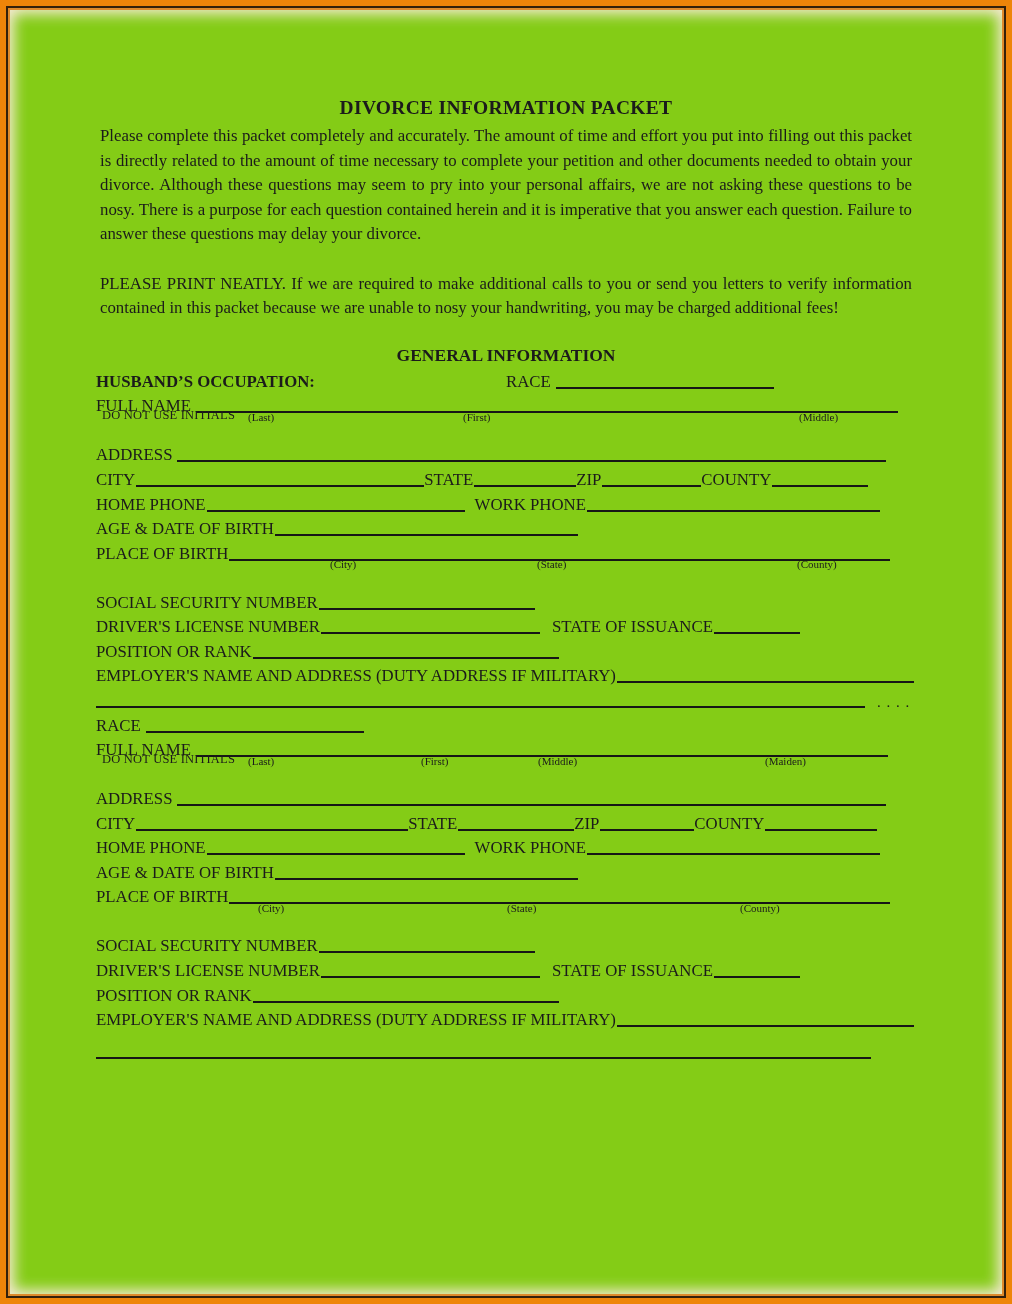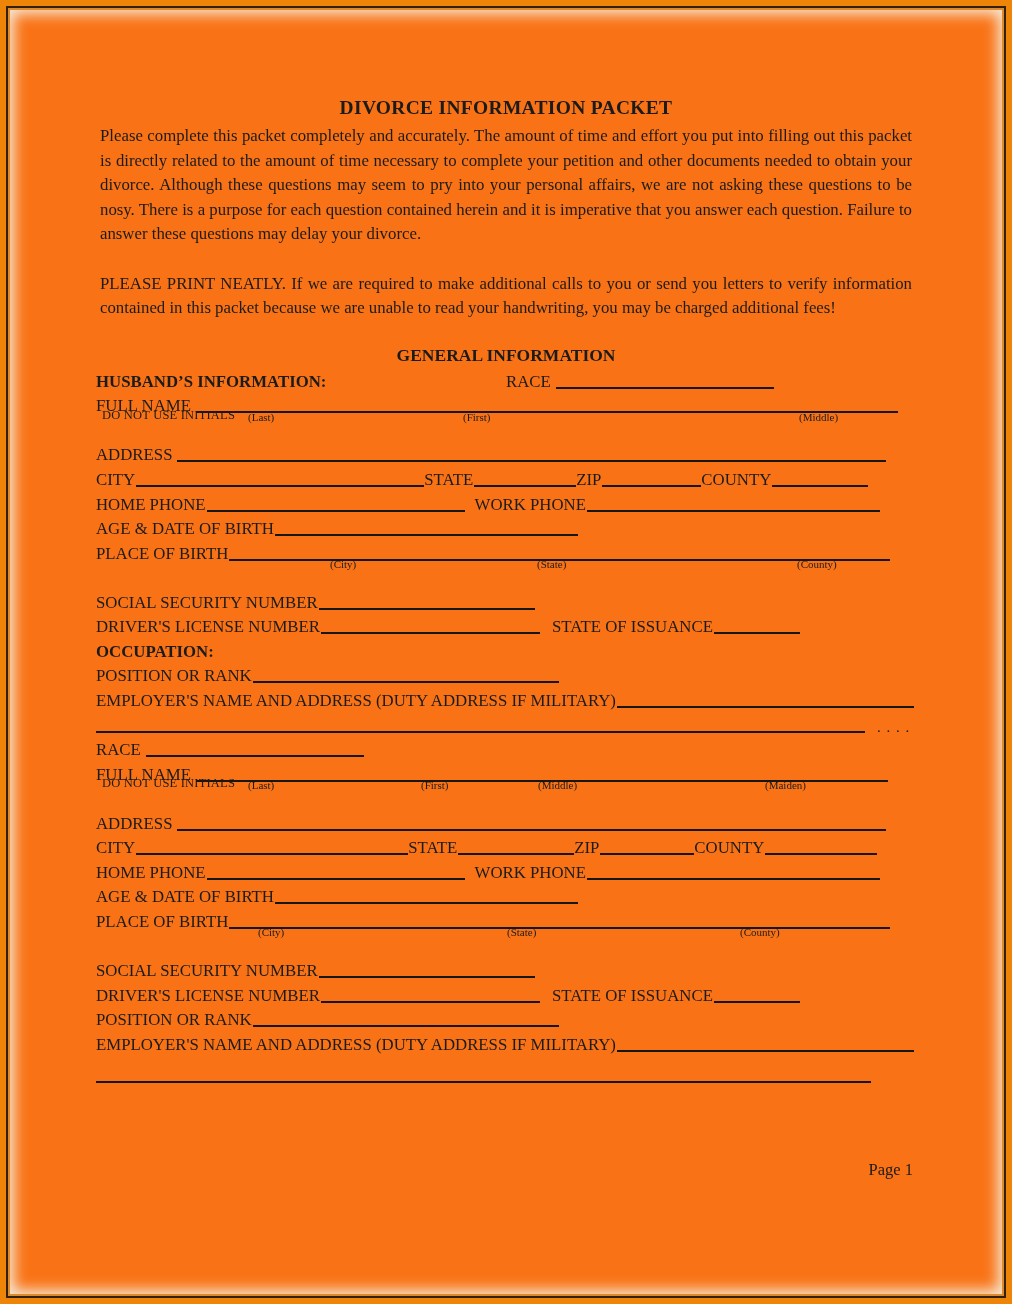--- a/index.html
+++ b/index.html
@@ -3,21 +3,21 @@
 <meta charset="utf-8">
 <style>
   html,body{margin:0;padding:0;background:#ffffff;}
   .frame-outer{
     width:1012px;height:1304px;box-sizing:border-box;
     border:6px solid var(--accent,#ee8509);
   }
   .frame-mid{height:100%;box-sizing:border-box;border:2px solid var(--frame-dark,#33200a);}
   .frame-inner{
     height:100%;box-sizing:border-box;border:2px solid var(--accent-light,#dd8a2b);
-    background:#f97316;
+    background:#84cc16;
     box-shadow:inset 0 0 14px 4px #f7ead6;
     padding:85px 86px 0 86px;
     font-family:"Liberation Serif","DejaVu Serif",serif;
     color:#1b1b1b;
   }
   .content{width:820px;}
   .doc-title{
     text-align:center;font-weight:bold;font-size:19.5px;line-height:25px;
     letter-spacing:0.3px;
   }
@@ -51,28 +51,28 @@
 
 <div class="frame-outer">
  <div class="frame-mid">
   <div class="frame-inner">
    <div class="content">
 
     <div class="doc-title">DIVORCE INFORMATION PACKET</div>
 
     <p class="para">Please complete this packet completely and accurately.  The amount of time and effort you put into filling out this packet is directly related to the amount of time necessary to complete your petition and other documents needed to obtain your divorce.  Although these questions may seem to pry into your personal affairs, we are not asking these questions to be nosy.  There is a purpose for each question contained herein and it is imperative that you answer each question.  Failure to answer these questions may delay your divorce.</p>
 
-    <p class="para gap">PLEASE PRINT NEATLY.  If we are required to make additional calls to you or send you letters to verify information contained in this packet because we are unable to read your handwriting, you may be charged additional fees!</p>
+    <p class="para gap">PLEASE PRINT NEATLY.  If we are required to make additional calls to you or send you letters to verify information contained in this packet because we are unable to nosy your handwriting, you may be charged additional fees!</p>
 
     <div class="section-heading">GENERAL INFORMATION</div>
 
     <div>
 
       <div class="row">
-        <span class="b head-w lbl">HUSBAND’S INFORMATION:</span>
+        <span class="b head-w lbl">HUSBAND’S OCCUPATION:</span>
         <span class="lbl">RACE</span>
         <span class="fill" style="width:218px"></span>
       </div>
 
       <div class="row">
         <span class="lbl">FULL NAME</span>
         <span class="fill grow" style="margin-right:18px"></span>
       </div>
 
       <div class="row rel">
@@ -126,23 +126,20 @@
         <span class="fill tight" style="width:216px"></span>
       </div>
 
       <div class="row">
         <span class="lbl">DRIVER'S LICENSE NUMBER</span>
         <span class="fill tight" style="width:219px"></span>
         <span class="lbl" style="margin-left:12px">STATE OF ISSUANCE</span>
         <span class="fill tight" style="width:86px"></span>
       </div>
 
-      <div class="row">
-        <span class="b lbl">OCCUPATION:</span>
-      </div>
 
       <div class="row">
         <span class="lbl">POSITION OR RANK</span>
         <span class="fill tight" style="width:306px"></span>
       </div>
 
       <div class="row">
         <span class="lbl">EMPLOYER'S NAME AND ADDRESS (DUTY ADDRESS IF MILITARY)</span>
         <span class="fill grow tight" style="margin-right:2px"></span>
       </div>
@@ -233,18 +230,17 @@
       <div class="row">
         <span class="lbl">EMPLOYER'S NAME AND ADDRESS (DUTY ADDRESS IF MILITARY)</span>
         <span class="fill grow tight" style="margin-right:2px"></span>
       </div>
 
       <div class="row cont-gap">
         <span class="fill tight" style="width:775px;margin-left:0"></span>
       </div>
     </div>
 
-    <div class="page-num">Page 1</div>
 
    </div>
   </div>
  </div>
 </div>
 
 </body></html>

